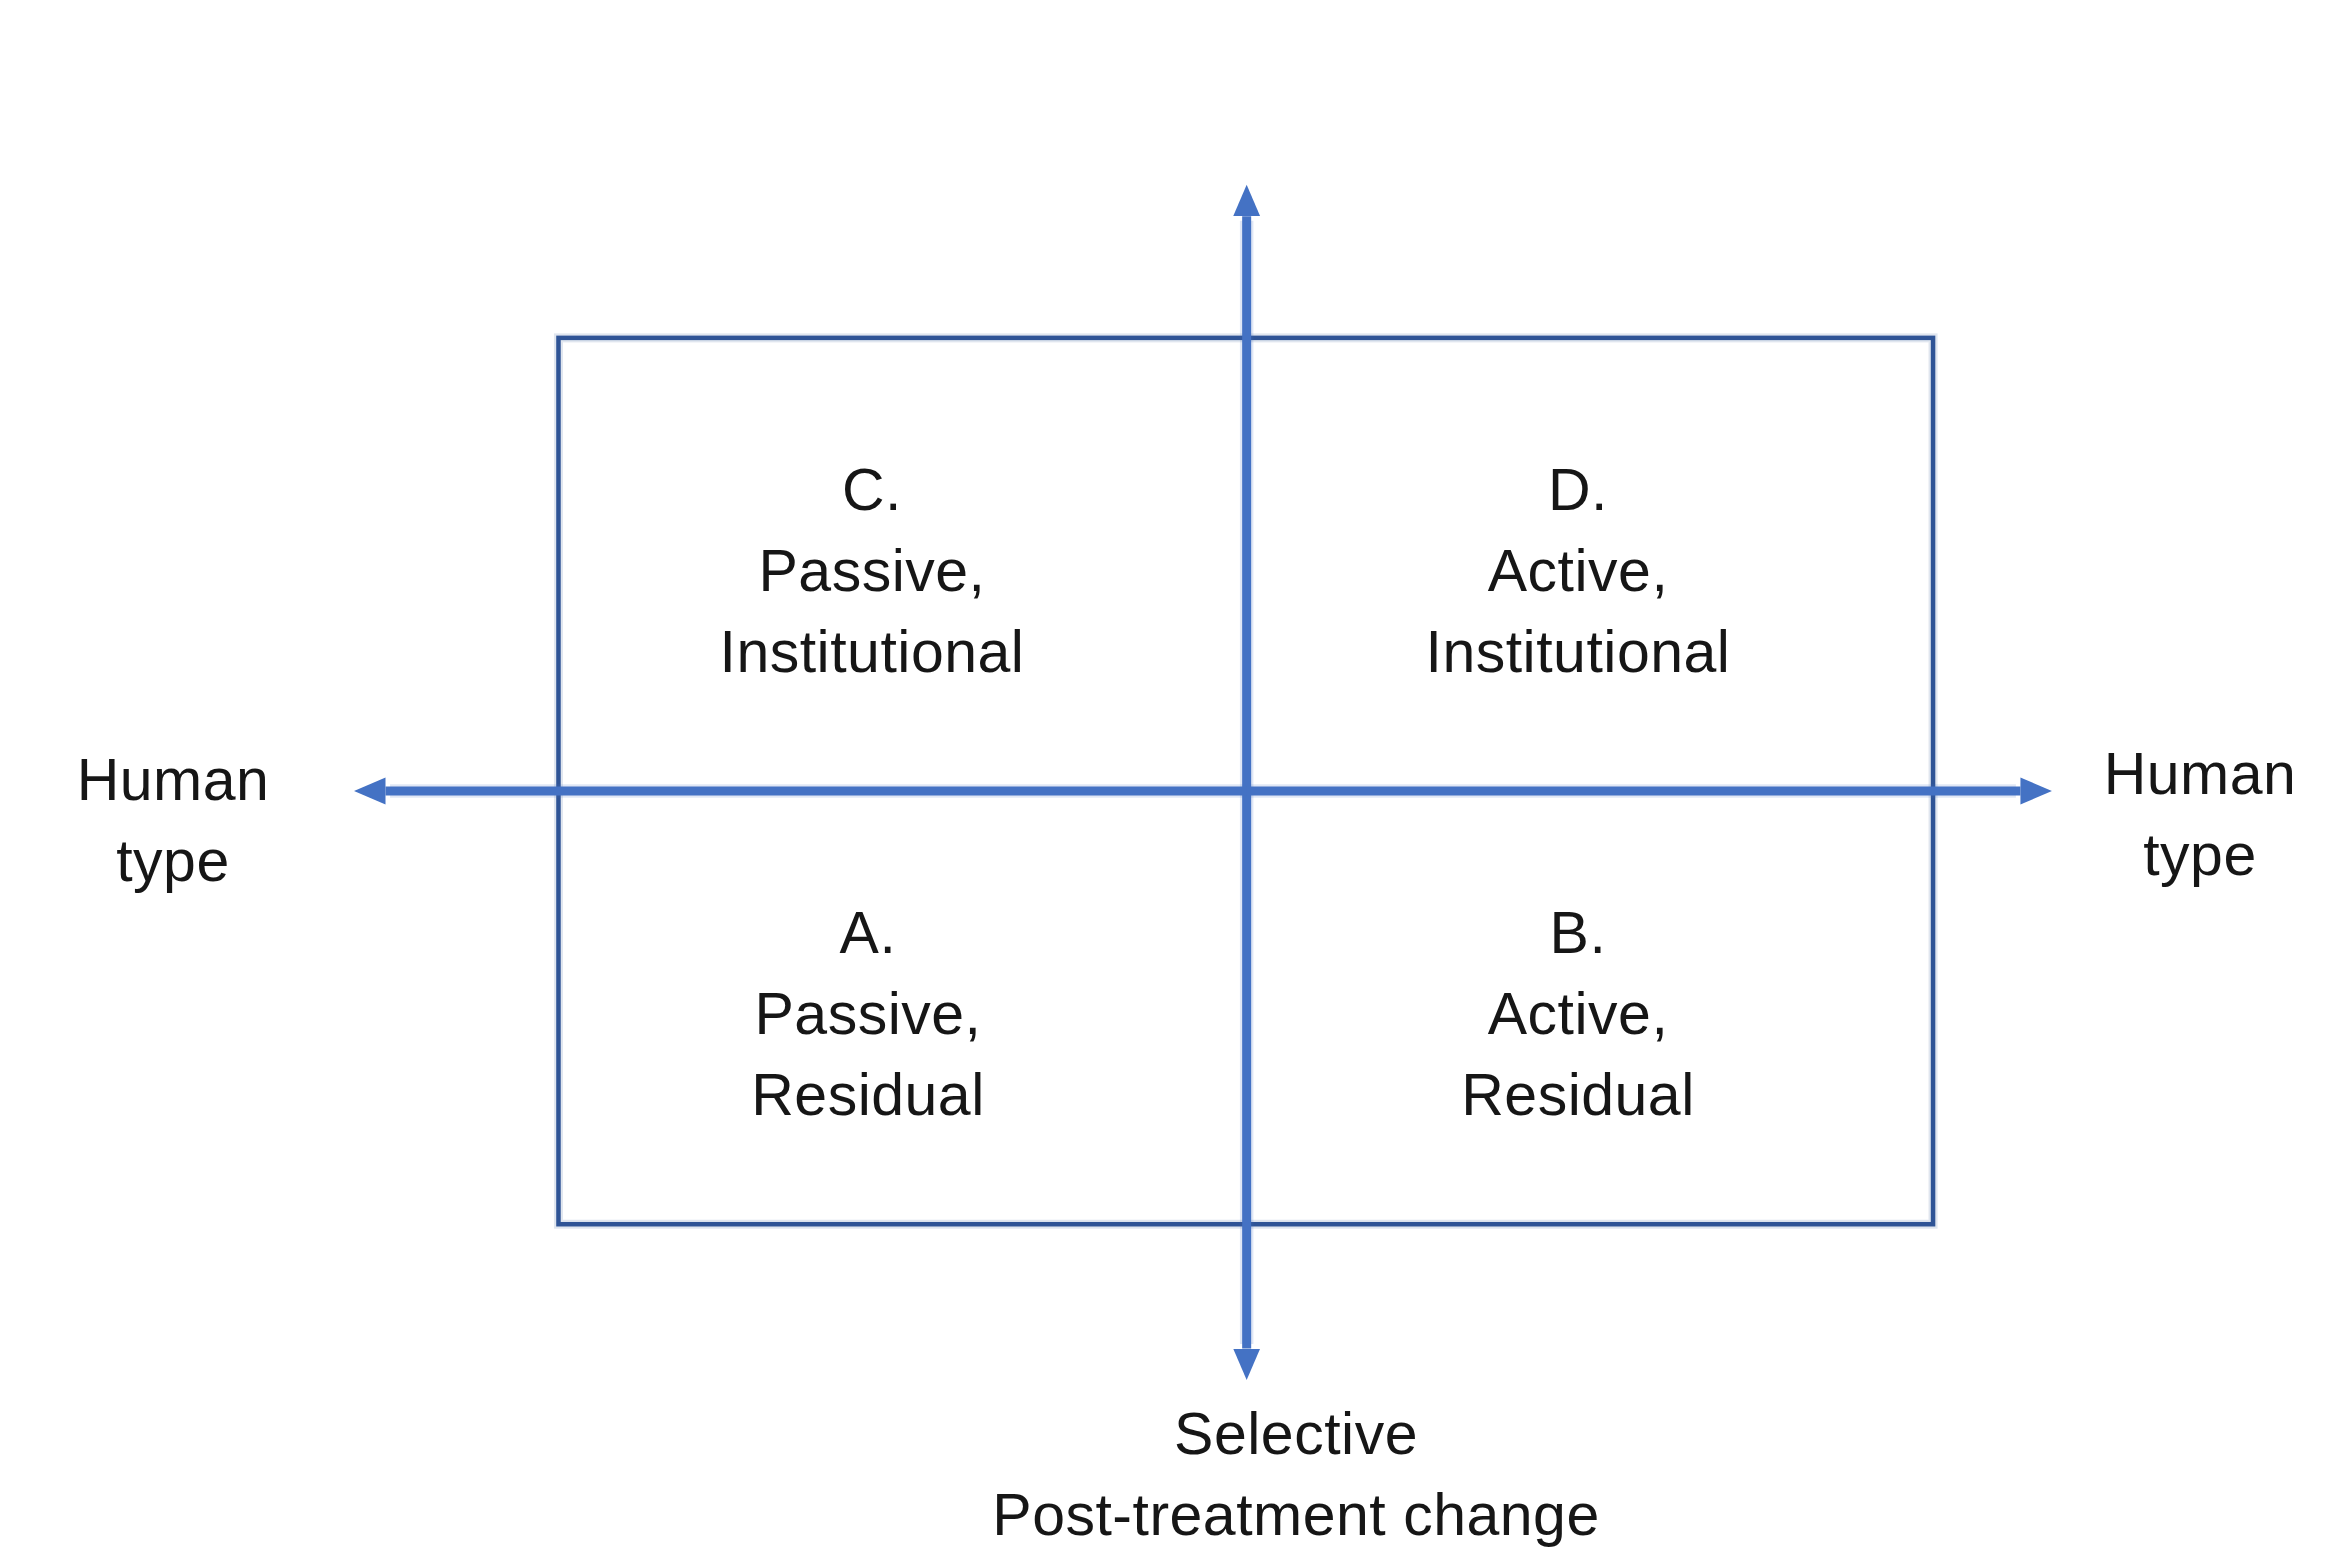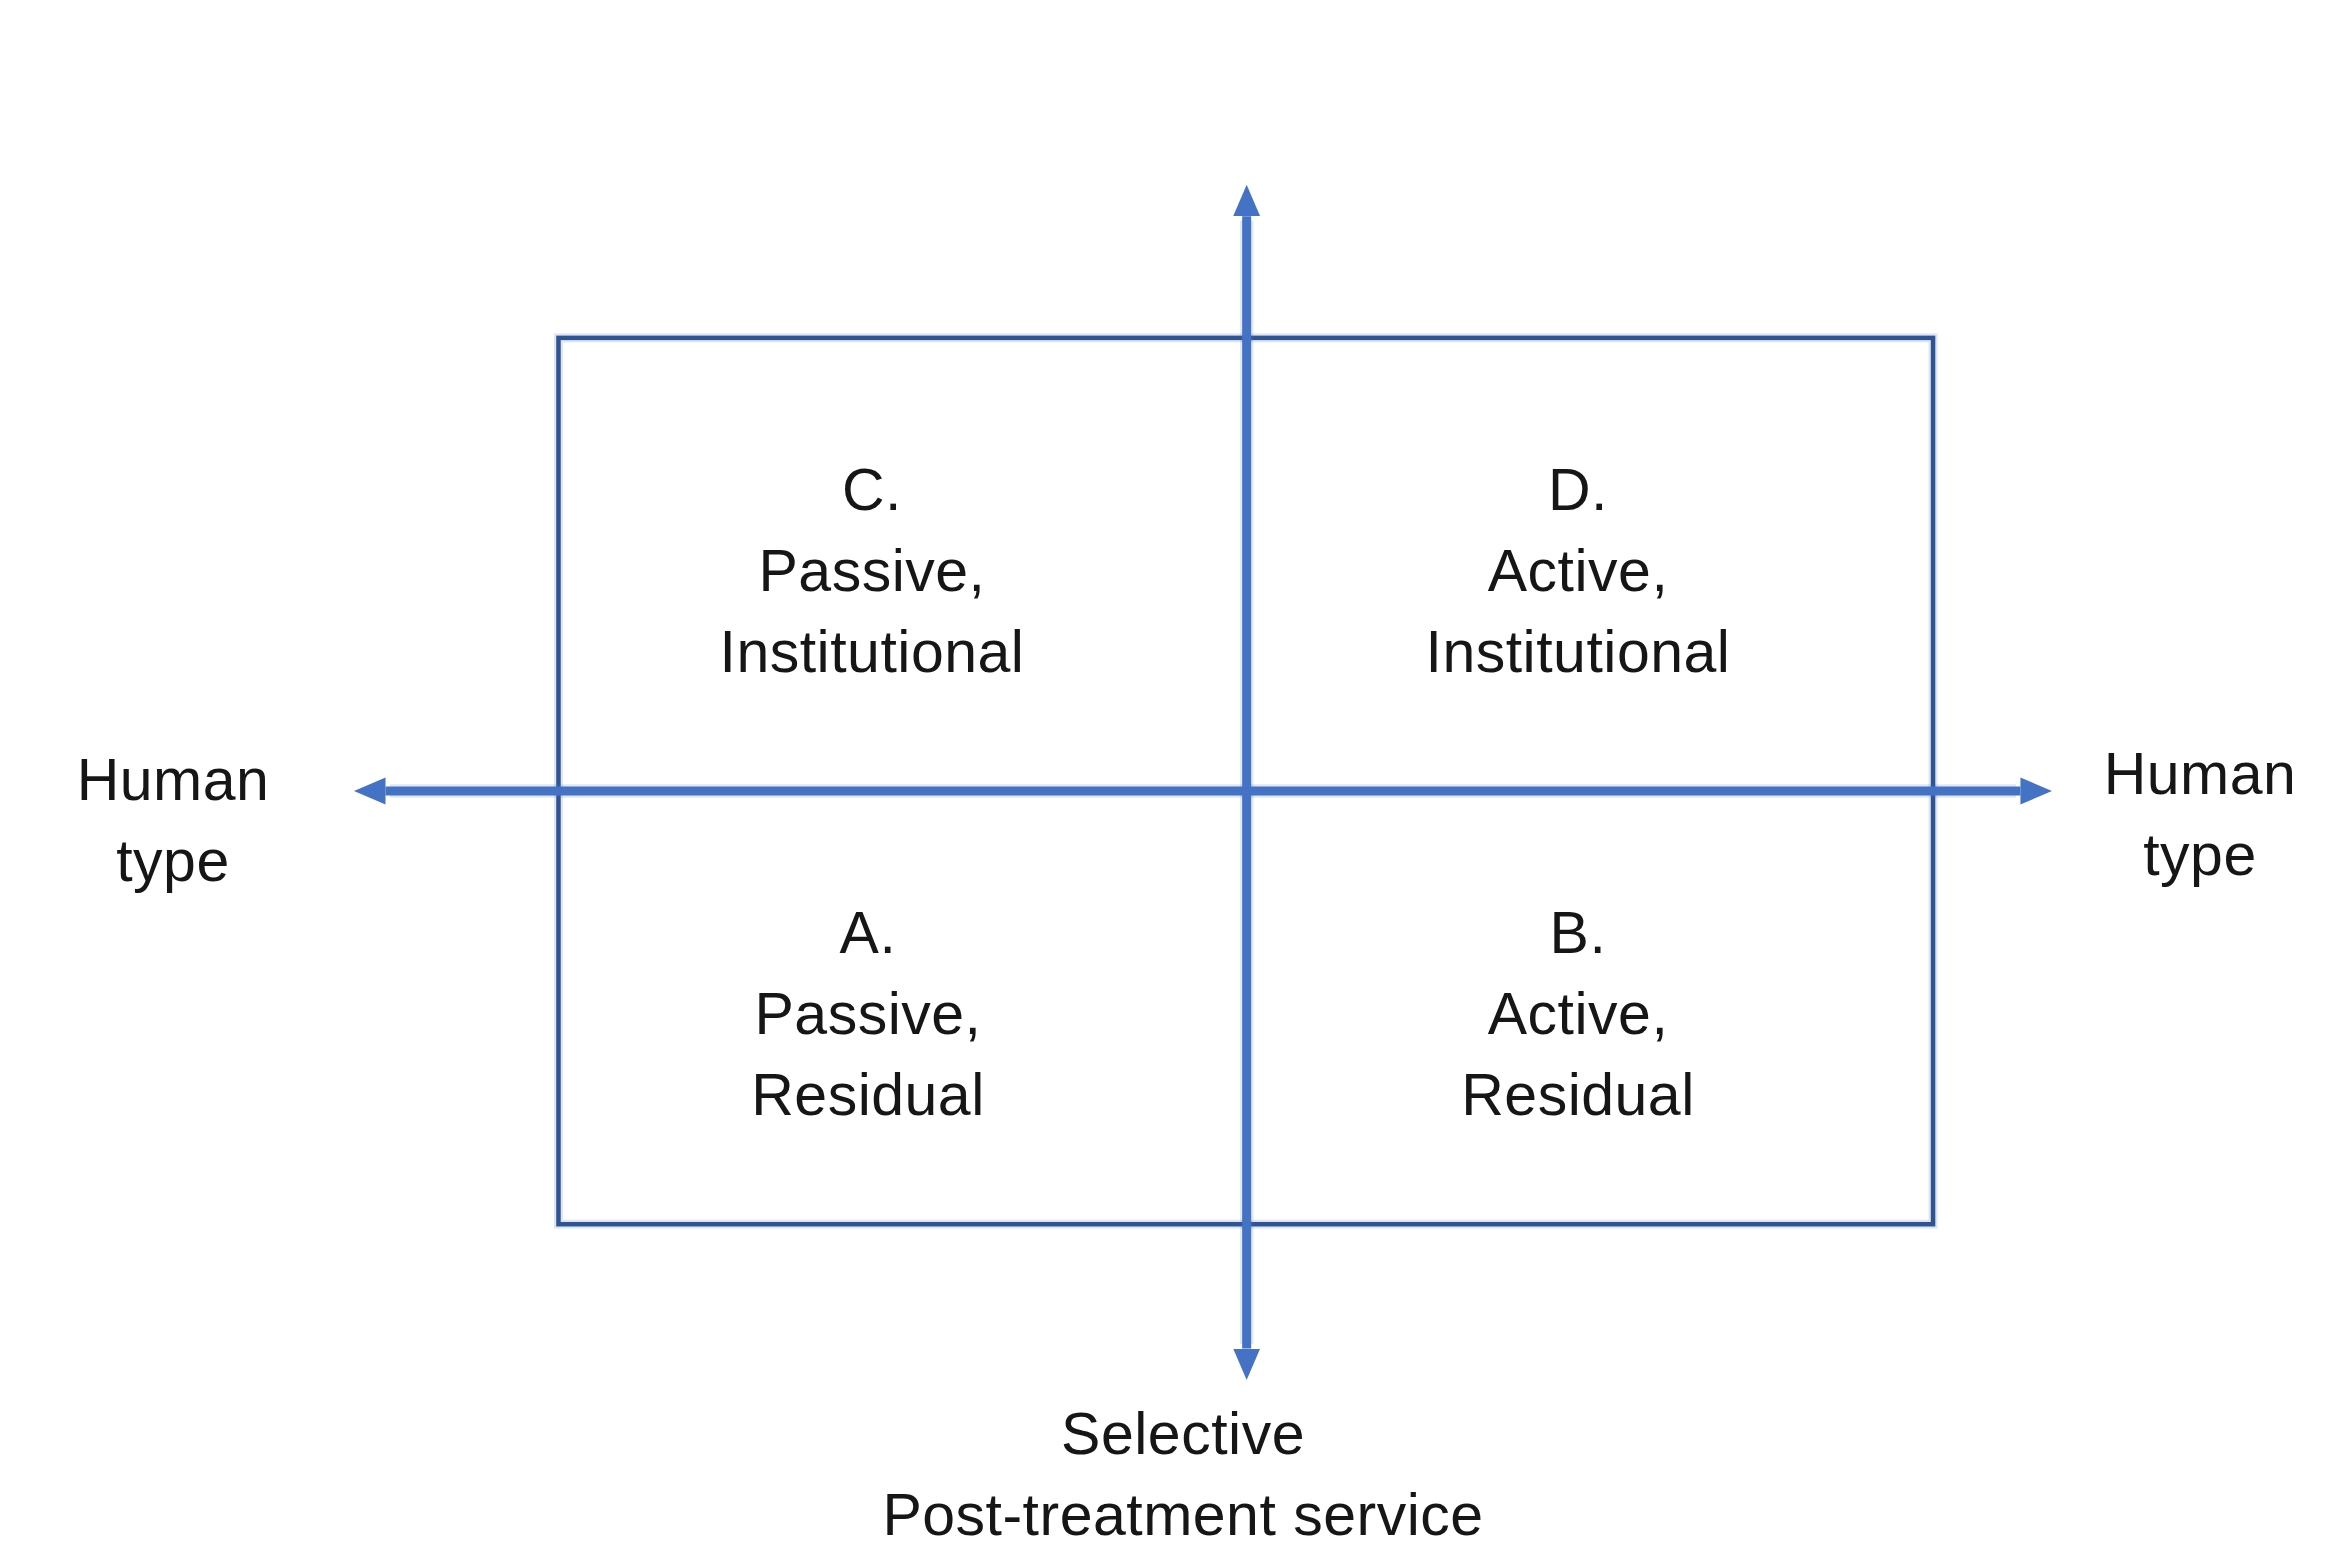--- a/index.html
+++ b/index.html
@@ -76,23 +76,23 @@
       <line class="axis-halo" x1="1384" y1="878" x2="433" y2="878"></line>
       <line class="axis-halo" x1="1384" y1="878" x2="2238" y2="878"></line>
       <line class="axis-main" x1="1384" y1="878" x2="428" y2="878" marker-end="url(#ah)"></line>
       <line class="axis-main" x1="1384" y1="878" x2="2243" y2="878" marker-end="url(#ah)"></line>
     </g>
   </svg>
 
   <div class="txt-h" style="left:1254px; top:10.8px;">
   </div>
 
-  <div class="txt-h" style="left:1183px; top:1394px;">
+  <div class="txt-h" style="left:1296px; top:1394px;">
     <span class="tline">Selective</span>
-    <span class="tline">Post-treatment service</span>
+    <span class="tline">Post-treatment change</span>
   </div>
 
   <div class="txt" style="left:173px; top:821px;">
     <span class="tline">Human</span>
     <span class="tline">type</span>
   </div>
 
   <div class="txt" style="left:2200px; top:815px;">
     <span class="tline">Human</span>
     <span class="tline">type</span>

